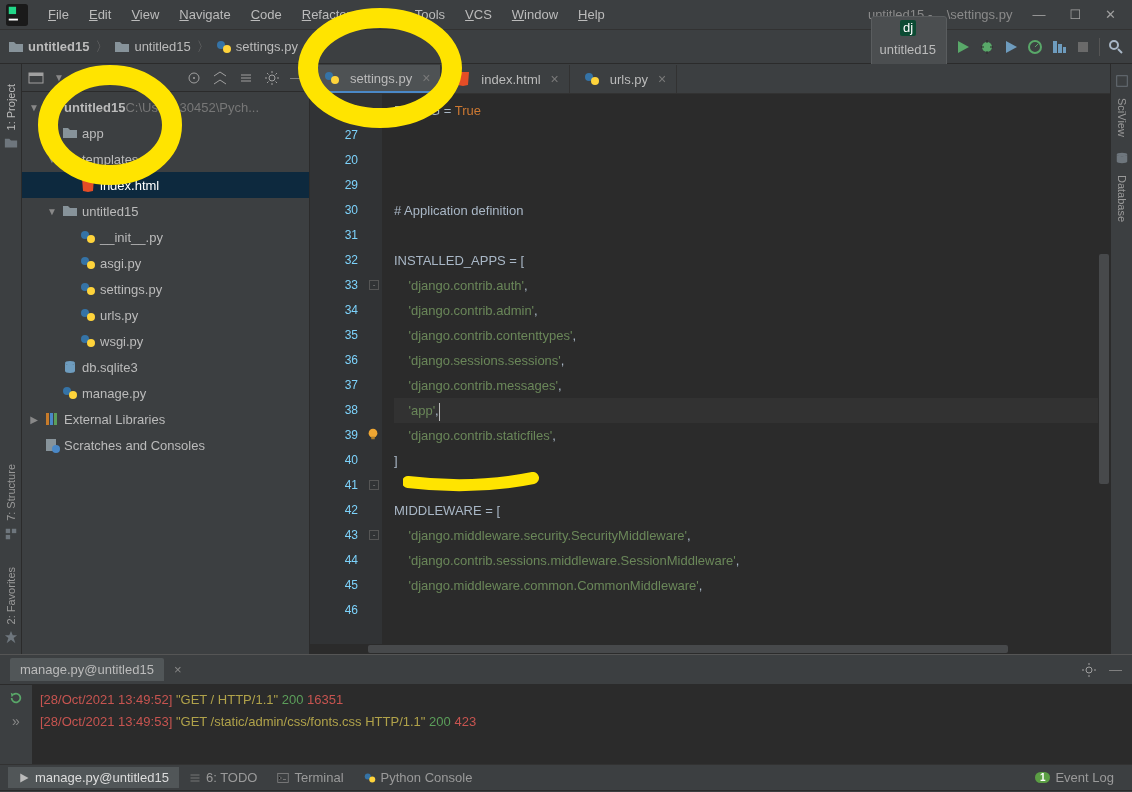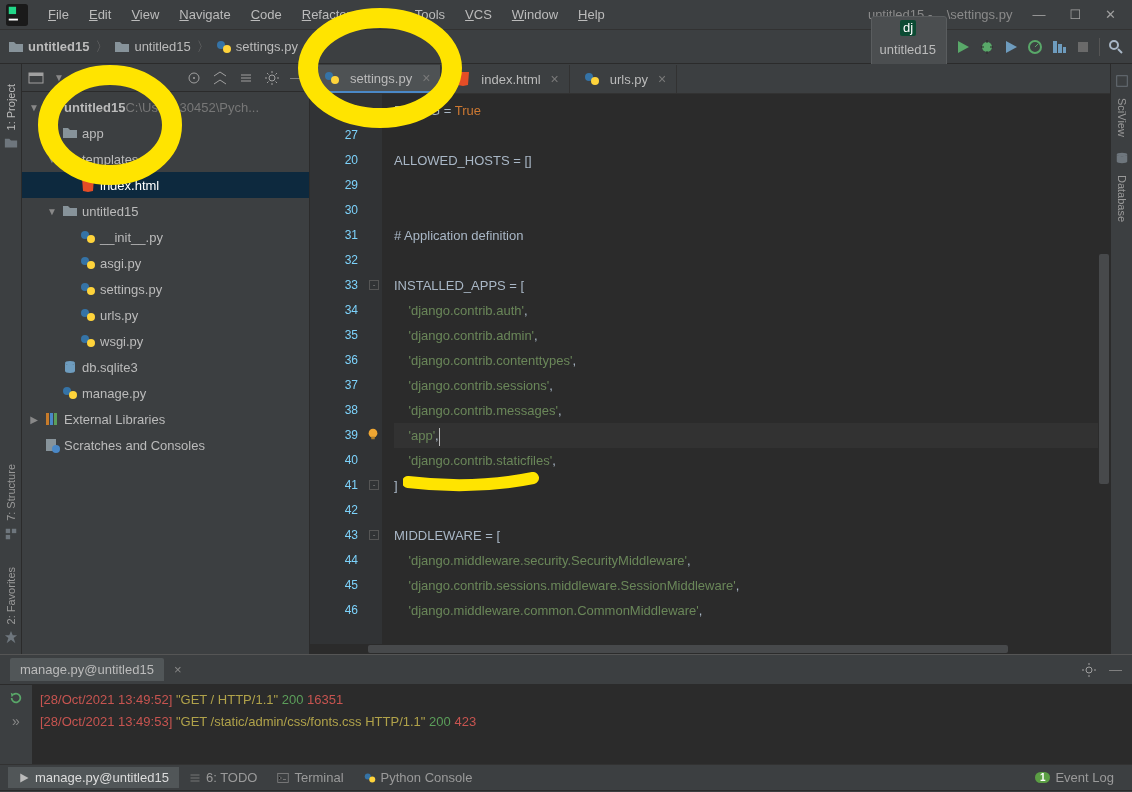--- a/index.html
+++ b/index.html
@@ -397,30 +397,29 @@
               <circle cx="8" cy="7" r="5" fill="#f0a732"></circle>
               <rect x="6" y="11" width="4" height="3" fill="#b0802a"></rect>
             </svg></div>
           <div class="fold-mark" style="top: 186px;">-</div>
           <div class="fold-mark" style="top: 386px;">-</div>
           <div class="fold-mark" style="top: 436px;">-</div>
         </div>
       <div class="code" id="code">
           <div class="code-line"><span class="plain">DEBUG = </span><span class="kw">True</span></div>
           <div class="code-line">&nbsp;</div>
-          <div class="code-line"><span class="plain">ALLOWED_HOSTS = []</span></div>
           <div class="code-line">&nbsp;</div>
           <div class="code-line">&nbsp;</div>
           <div class="code-line"><span class="plain"># Application definition</span></div>
           <div class="code-line">&nbsp;</div>
           <div class="code-line"><span class="plain">INSTALLED_APPS = [</span></div>
           <div class="code-line">    <span class="str">'django.contrib.auth'</span><span class="op">,</span></div>
           <div class="code-line">    <span class="str">'django.contrib.admin'</span><span class="op">,</span></div>
           <div class="code-line">    <span class="str">'django.contrib.contenttypes'</span><span class="op">,</span></div>
-          <div class="code-line">    <span class="str">'django.contrib.sessions'</span><span class="op">,</span></div>
+          <div class="code-line">    <span class="str">'django.sessions.sessions'</span><span class="op">,</span></div>
           <div class="code-line">    <span class="str">'django.contrib.messages'</span><span class="op">,</span></div>
           <div class="code-line hl">    <span class="str">'app'</span><span class="op">,</span><span class="caret"></span></div>
           <div class="code-line">    <span class="str">'django.contrib.staticfiles'</span><span class="op">,</span></div>
           <div class="code-line"><span class="plain">]</span></div>
           <div class="code-line">&nbsp;</div>
           <div class="code-line"><span class="plain">MIDDLEWARE = [</span></div>
           <div class="code-line">    <span class="str">'django.middleware.security.SecurityMiddleware'</span><span class="op">,</span></div>
           <div class="code-line">    <span class="str">'django.contrib.sessions.middleware.SessionMiddleware'</span><span class="op">,</span></div>
           <div class="code-line">    <span class="str">'django.middleware.common.CommonMiddleware'</span><span class="op">,</span></div>
         </div>

